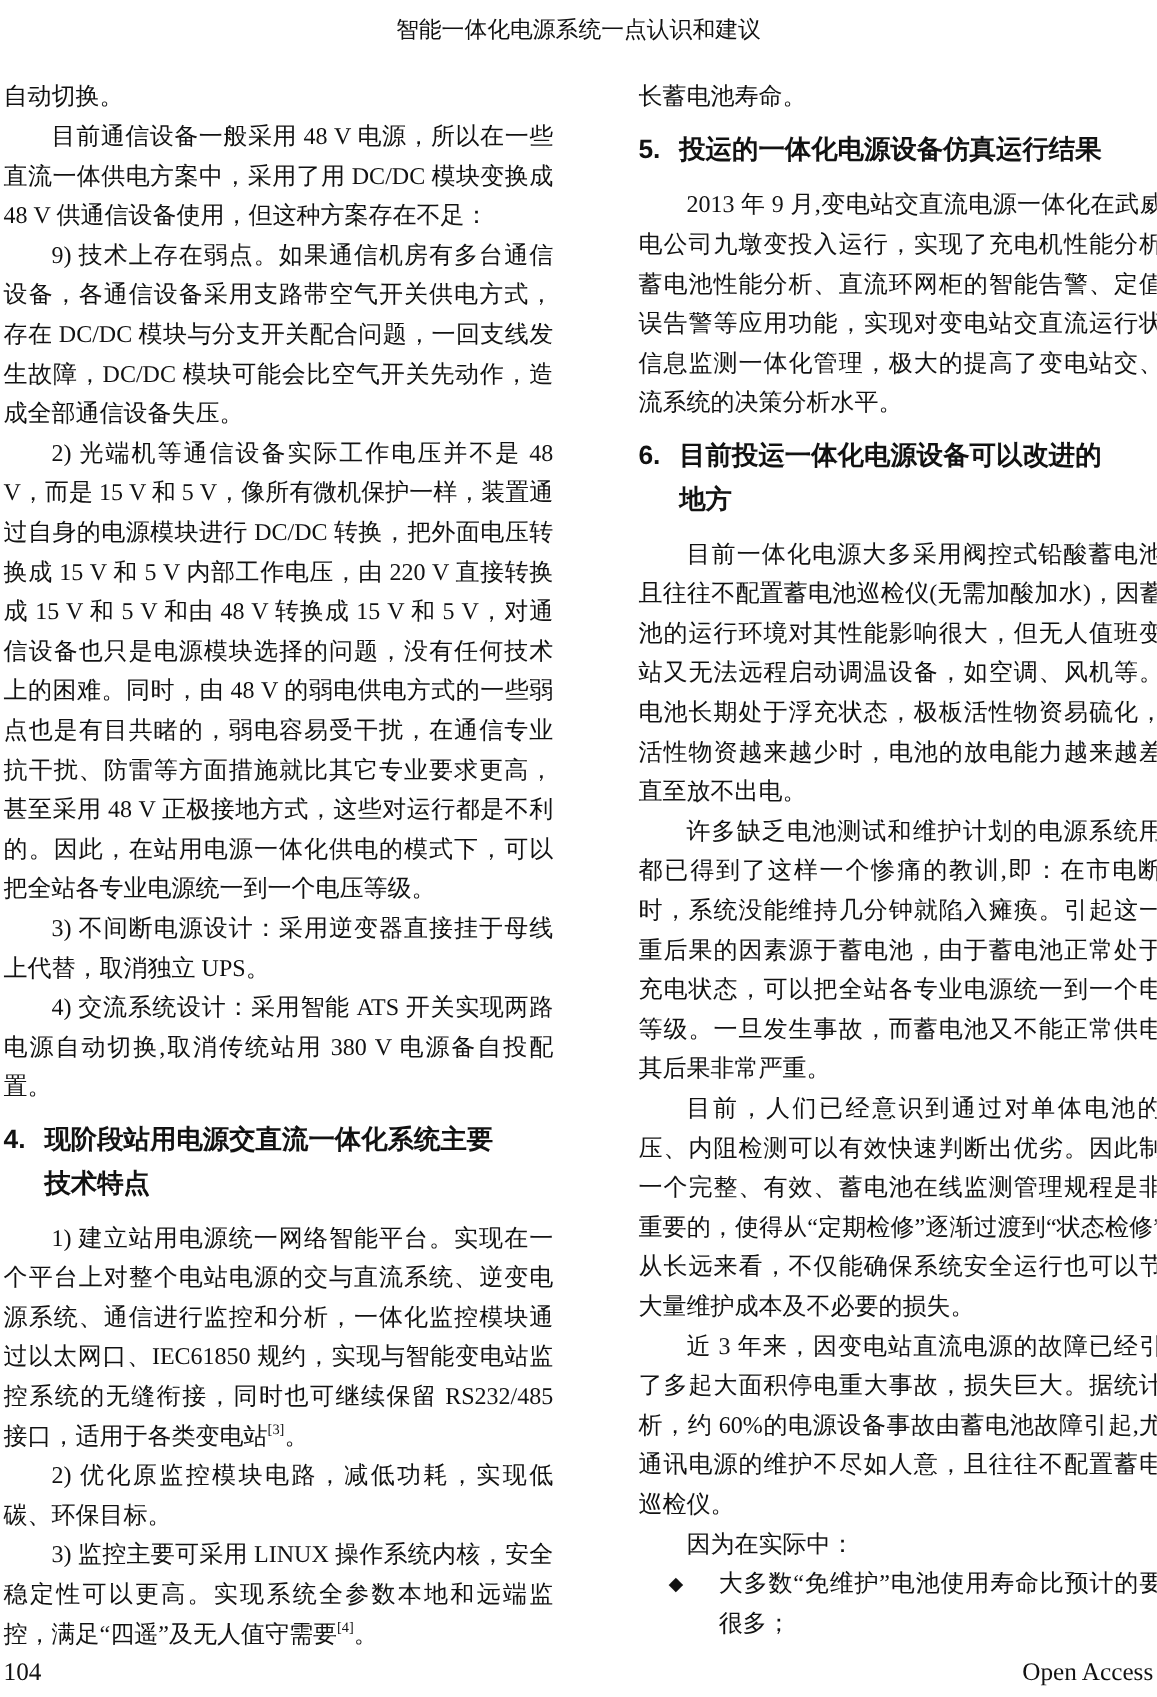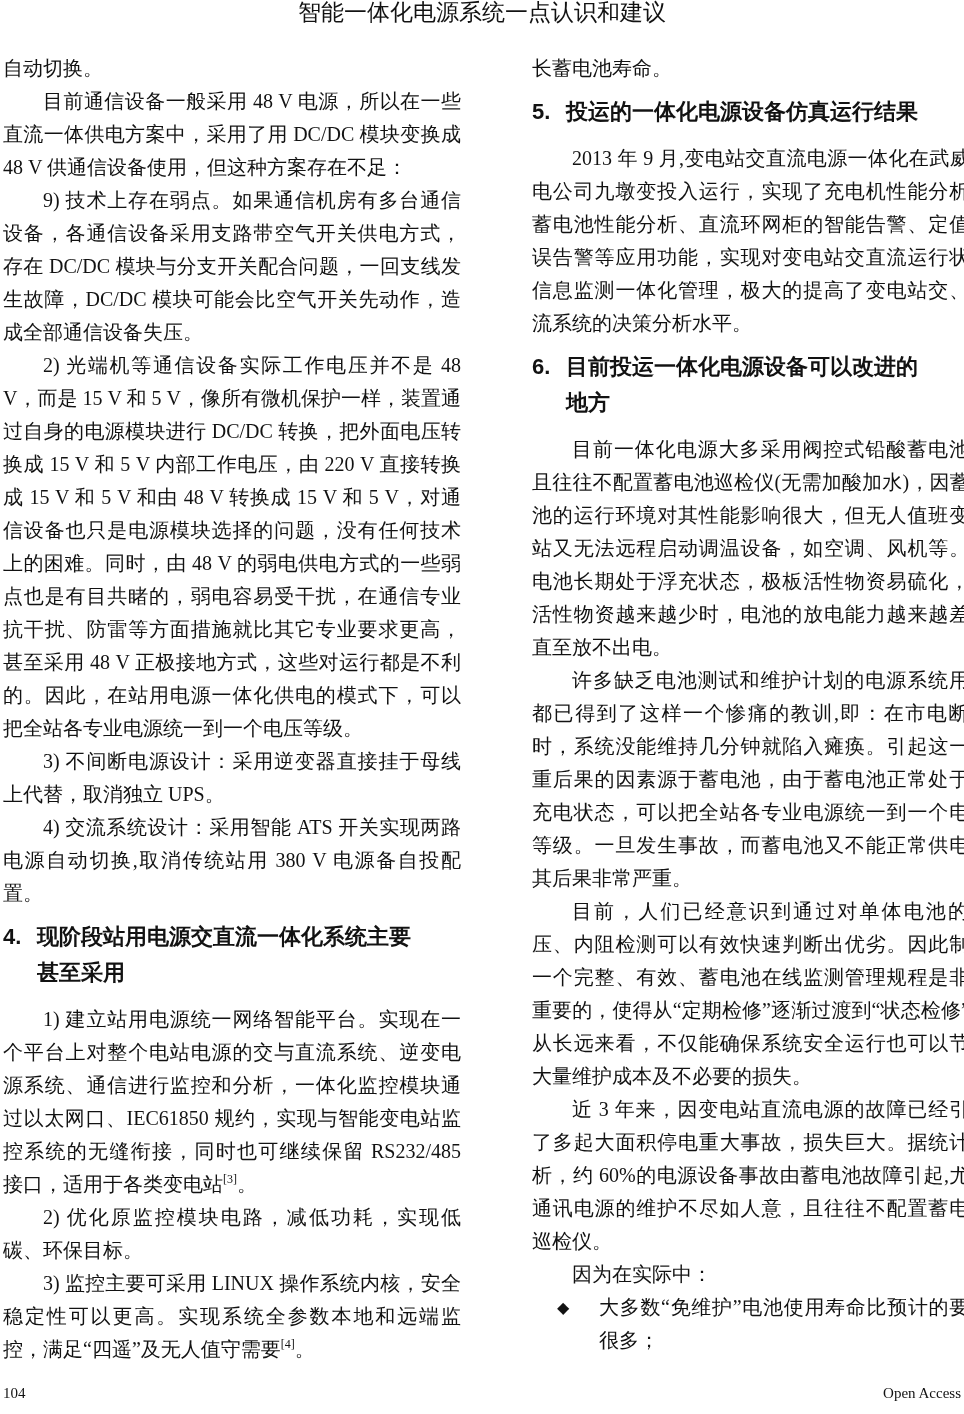--- a/index.html
+++ b/index.html
@@ -11,22 +11,23 @@
   .page {
     position: relative;
     width: 964px;
     height: 1414px;
     background: #ffffff;
     overflow: hidden;
     font-family: "Liberation Serif", "DejaVu Serif", serif;
   }
   .doc-title {
     text-align: center;
-    font-size: 23px;
+    font-size: 19px;
     line-height: 26px;
+    padding-top: 13px;
     font-weight: normal;
     margin: 0;
   }
   .columns {
     display: flex;
     gap: 71px;
     padding: 0 3px;
     margin-top: 26px;
   }
   .col {
@@ -74,21 +75,21 @@
     flex: 1;
     text-align: justify;
   }
   .footer {
     position: absolute;
     left: 3px;
     right: 3px;
     bottom: 11px;
     display: flex;
     justify-content: space-between;
-    font-size: 15px;
+    font-size: 21px;
     line-height: 20px;
   }
 </style>
 </head>
 <body>
 
 <div class="page">
   <h1 class="doc-title">智能一体化电源系统一点认识和建议</h1>
 
   <div class="columns">
@@ -96,21 +97,21 @@
         <p class="para"><span>自动切换。</span></p>
         <p class="para indent"><span>目前通信设备一般采用 48 V 电源，所以在一些直流一体供电方案中，采用了用 DC/DC 模块变换成 48 V 供通信设备使用，但这种方案存在不足：</span></p>
         <p class="para indent"><span>9) 技术上存在弱点。如果通信机房有多台通信设备，各通信设备采用支路带空气开关供电方式，存在 DC/DC 模块与分支开关配合问题，一回支线发生故障，DC/DC 模块可能会比空气开关先动作，造成全部通信设备失压。</span></p>
         <p class="para indent"><span>2) 光端机等通信设备实际工作电压并不是 48 V，而是 15 V 和 5 V，像所有微机保护一样，装置通过自身的电源模块进行 DC/DC 转换，把外面电压转换成 15 V 和 5 V 内部工作电压，由 220 V 直接转换成 15 V 和 5 V 和由 48 V 转换成 15 V 和 5 V，对通信设备也只是电源模块选择的问题，没有任何技术上的困难。同时，由 48 V 的弱电供电方式的一些弱点也是有目共睹的，弱电容易受干扰，在通信专业抗干扰、防雷等方面措施就比其它专业要求更高，甚至采用 48 V 正极接地方式，这些对运行都是不利的。因此，在站用电源一体化供电的模式下，可以把全站各专业电源统一到一个电压等级。</span></p>
         <p class="para indent"><span>3) 不间断电源设计：采用逆变器直接挂于母线上代替，取消独立 UPS。</span></p>
         <p class="para indent"><span>4) 交流系统设计：采用智能 ATS 开关实现两路电源自动切换,取消传统站用 380 V 电源备自投配置。</span></p>
         <div class="heading">
           <span class="num">4.</span>
           <div class="htext">
             <div>现阶段站用电源交直流一体化系统主要</div>
-            <div>甚至采用</div>
+            <div>技术特点</div>
           </div>
         </div>
         <p class="para indent"><span>1) 建立站用电源统一网络智能平台。实现在一个平台上对整个电站电源的交与直流系统、逆变电源系统、通信进行监控和分析，一体化监控模块通过以太网口、IEC61850 规约，实现与智能变电站监控系统的无缝衔接，同时也可继续保留 RS232/485 接口，适用于各类变电站</span><sup class="cite">[3]</sup><span>。</span></p>
         <p class="para indent"><span>2) 优化原监控模块电路，减低功耗，实现低碳、环保目标。</span></p>
         <p class="para indent"><span>3) 监控主要可采用 LINUX 操作系统内核，安全稳定性可以更高。实现系统全参数本地和远端监控，满足“四遥”及无人值守需要</span><sup class="cite">[4]</sup><span>。</span></p>
       </div>
     <div class="col" id="col-right">
         <p class="para"><span>长蓄电池寿命。</span></p>
         <div class="heading">
           <span class="num">5.</span>

